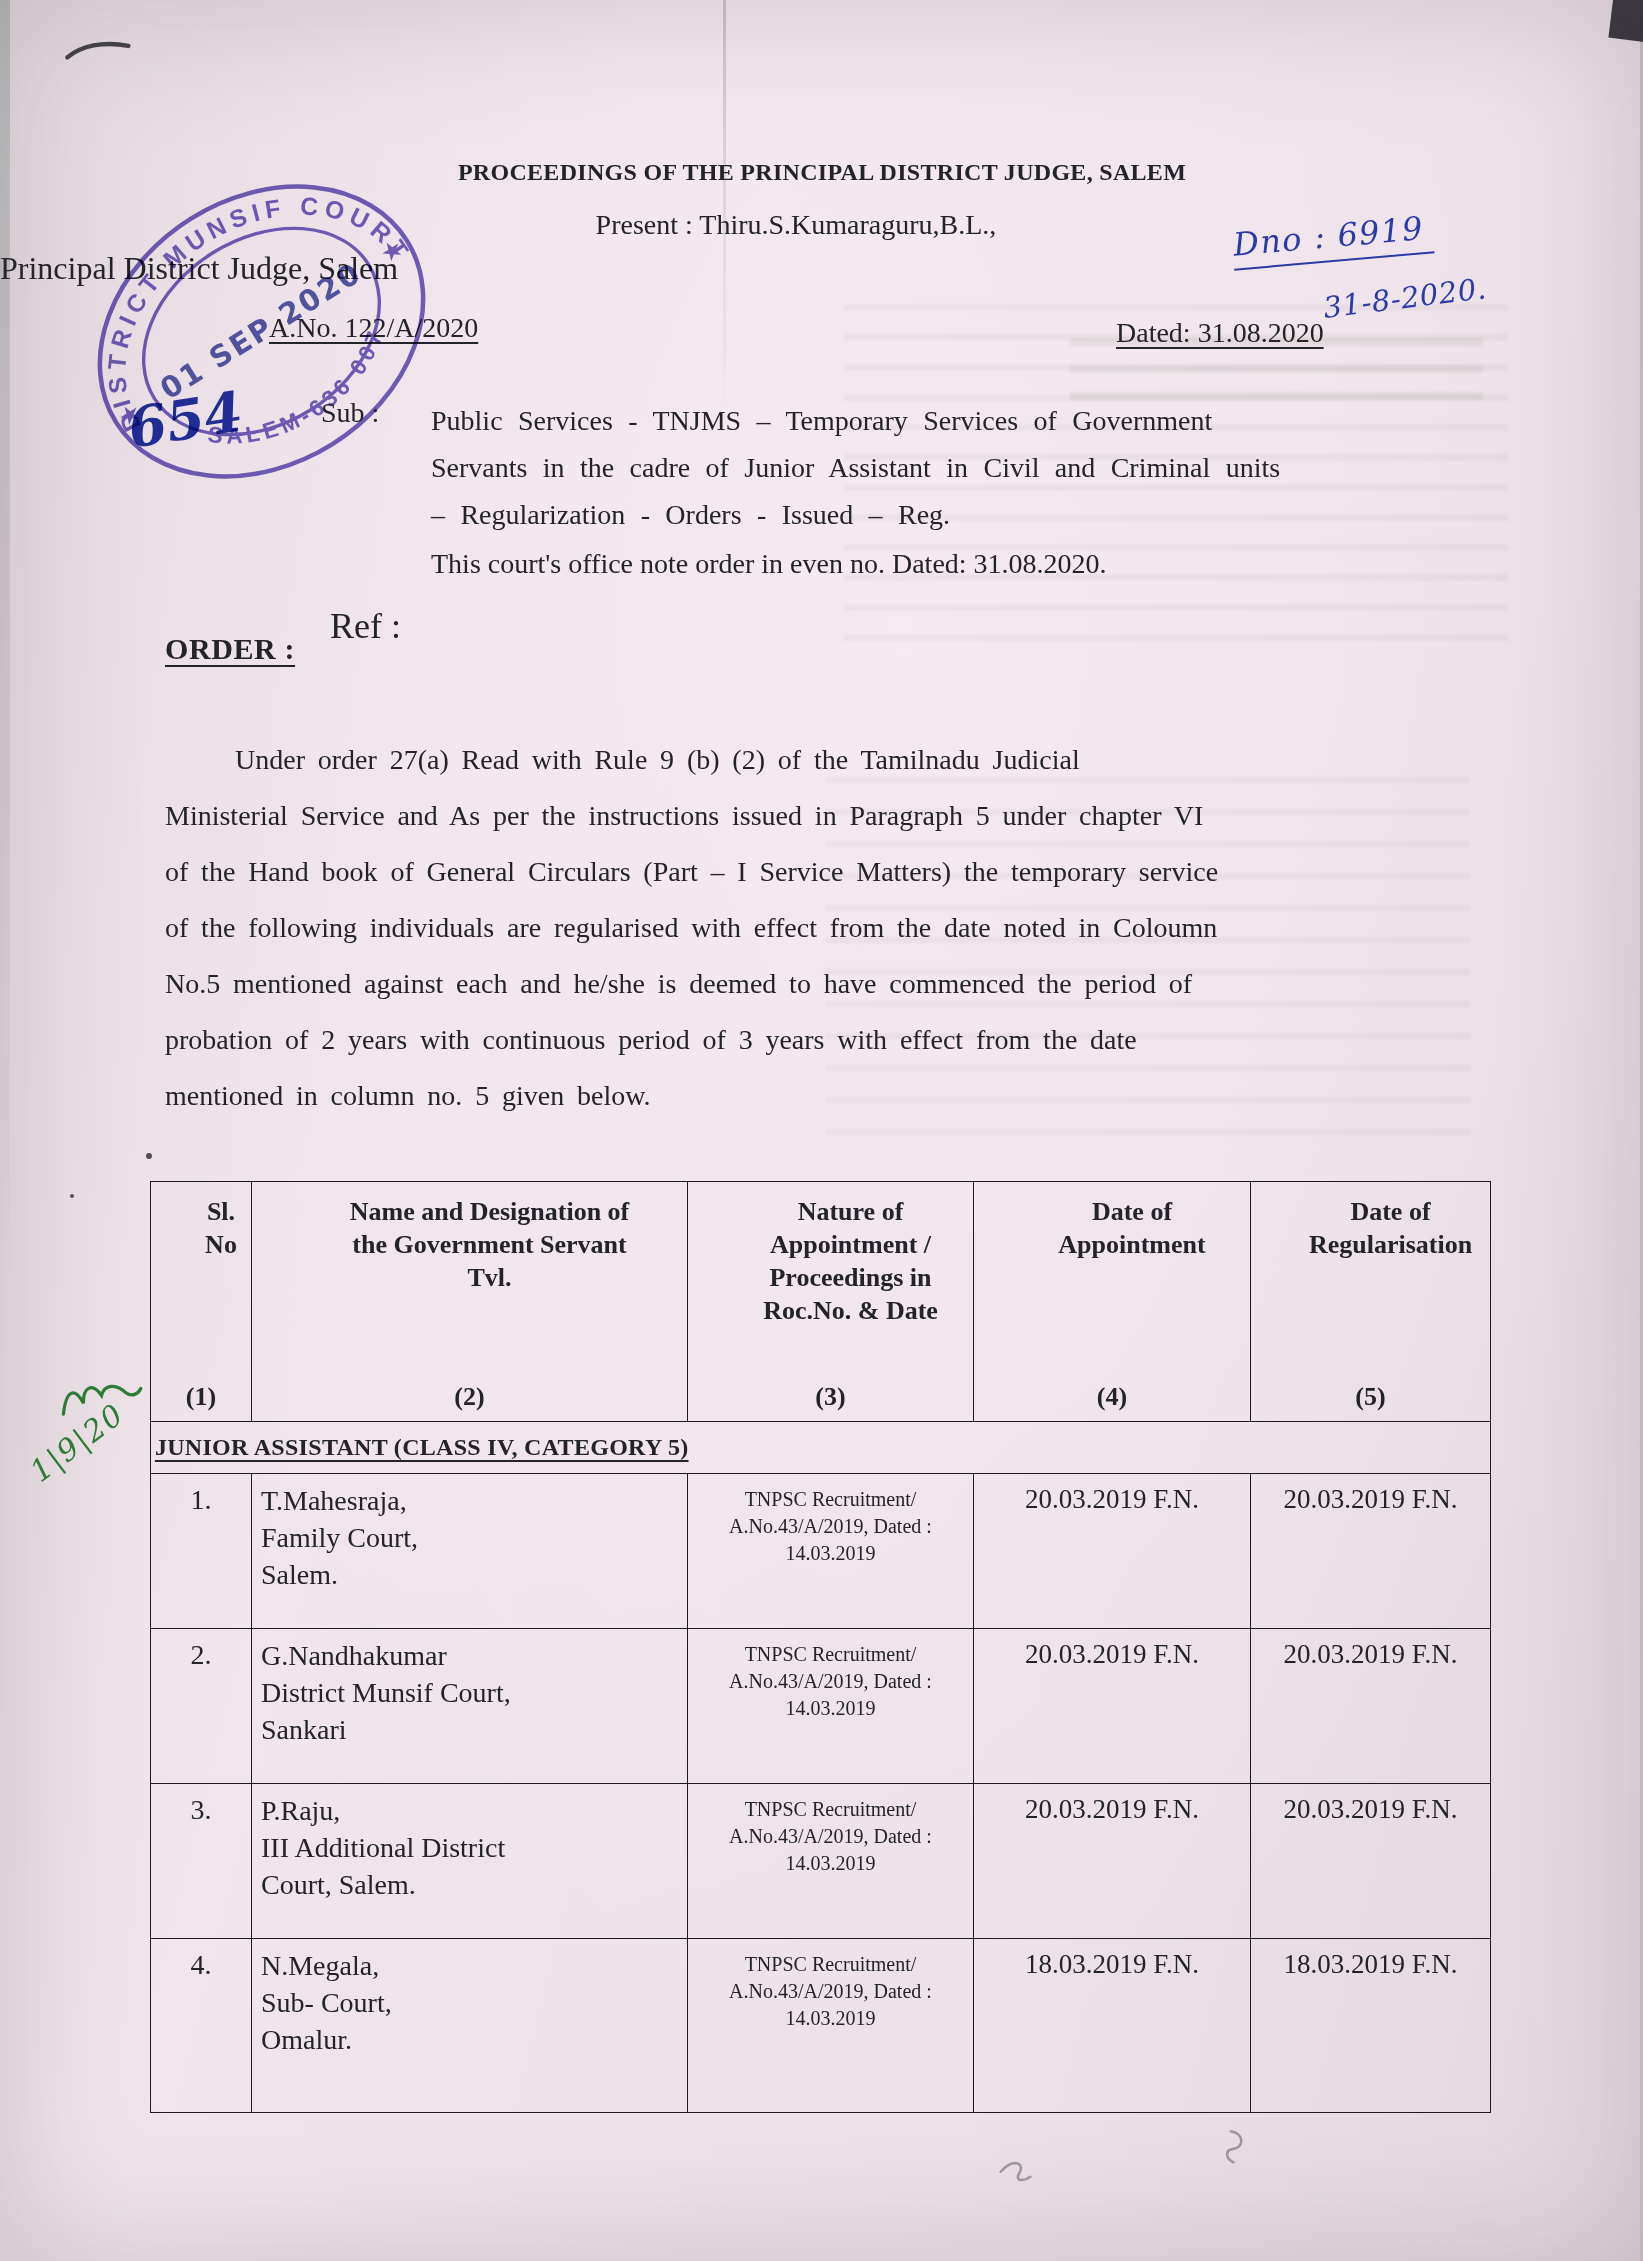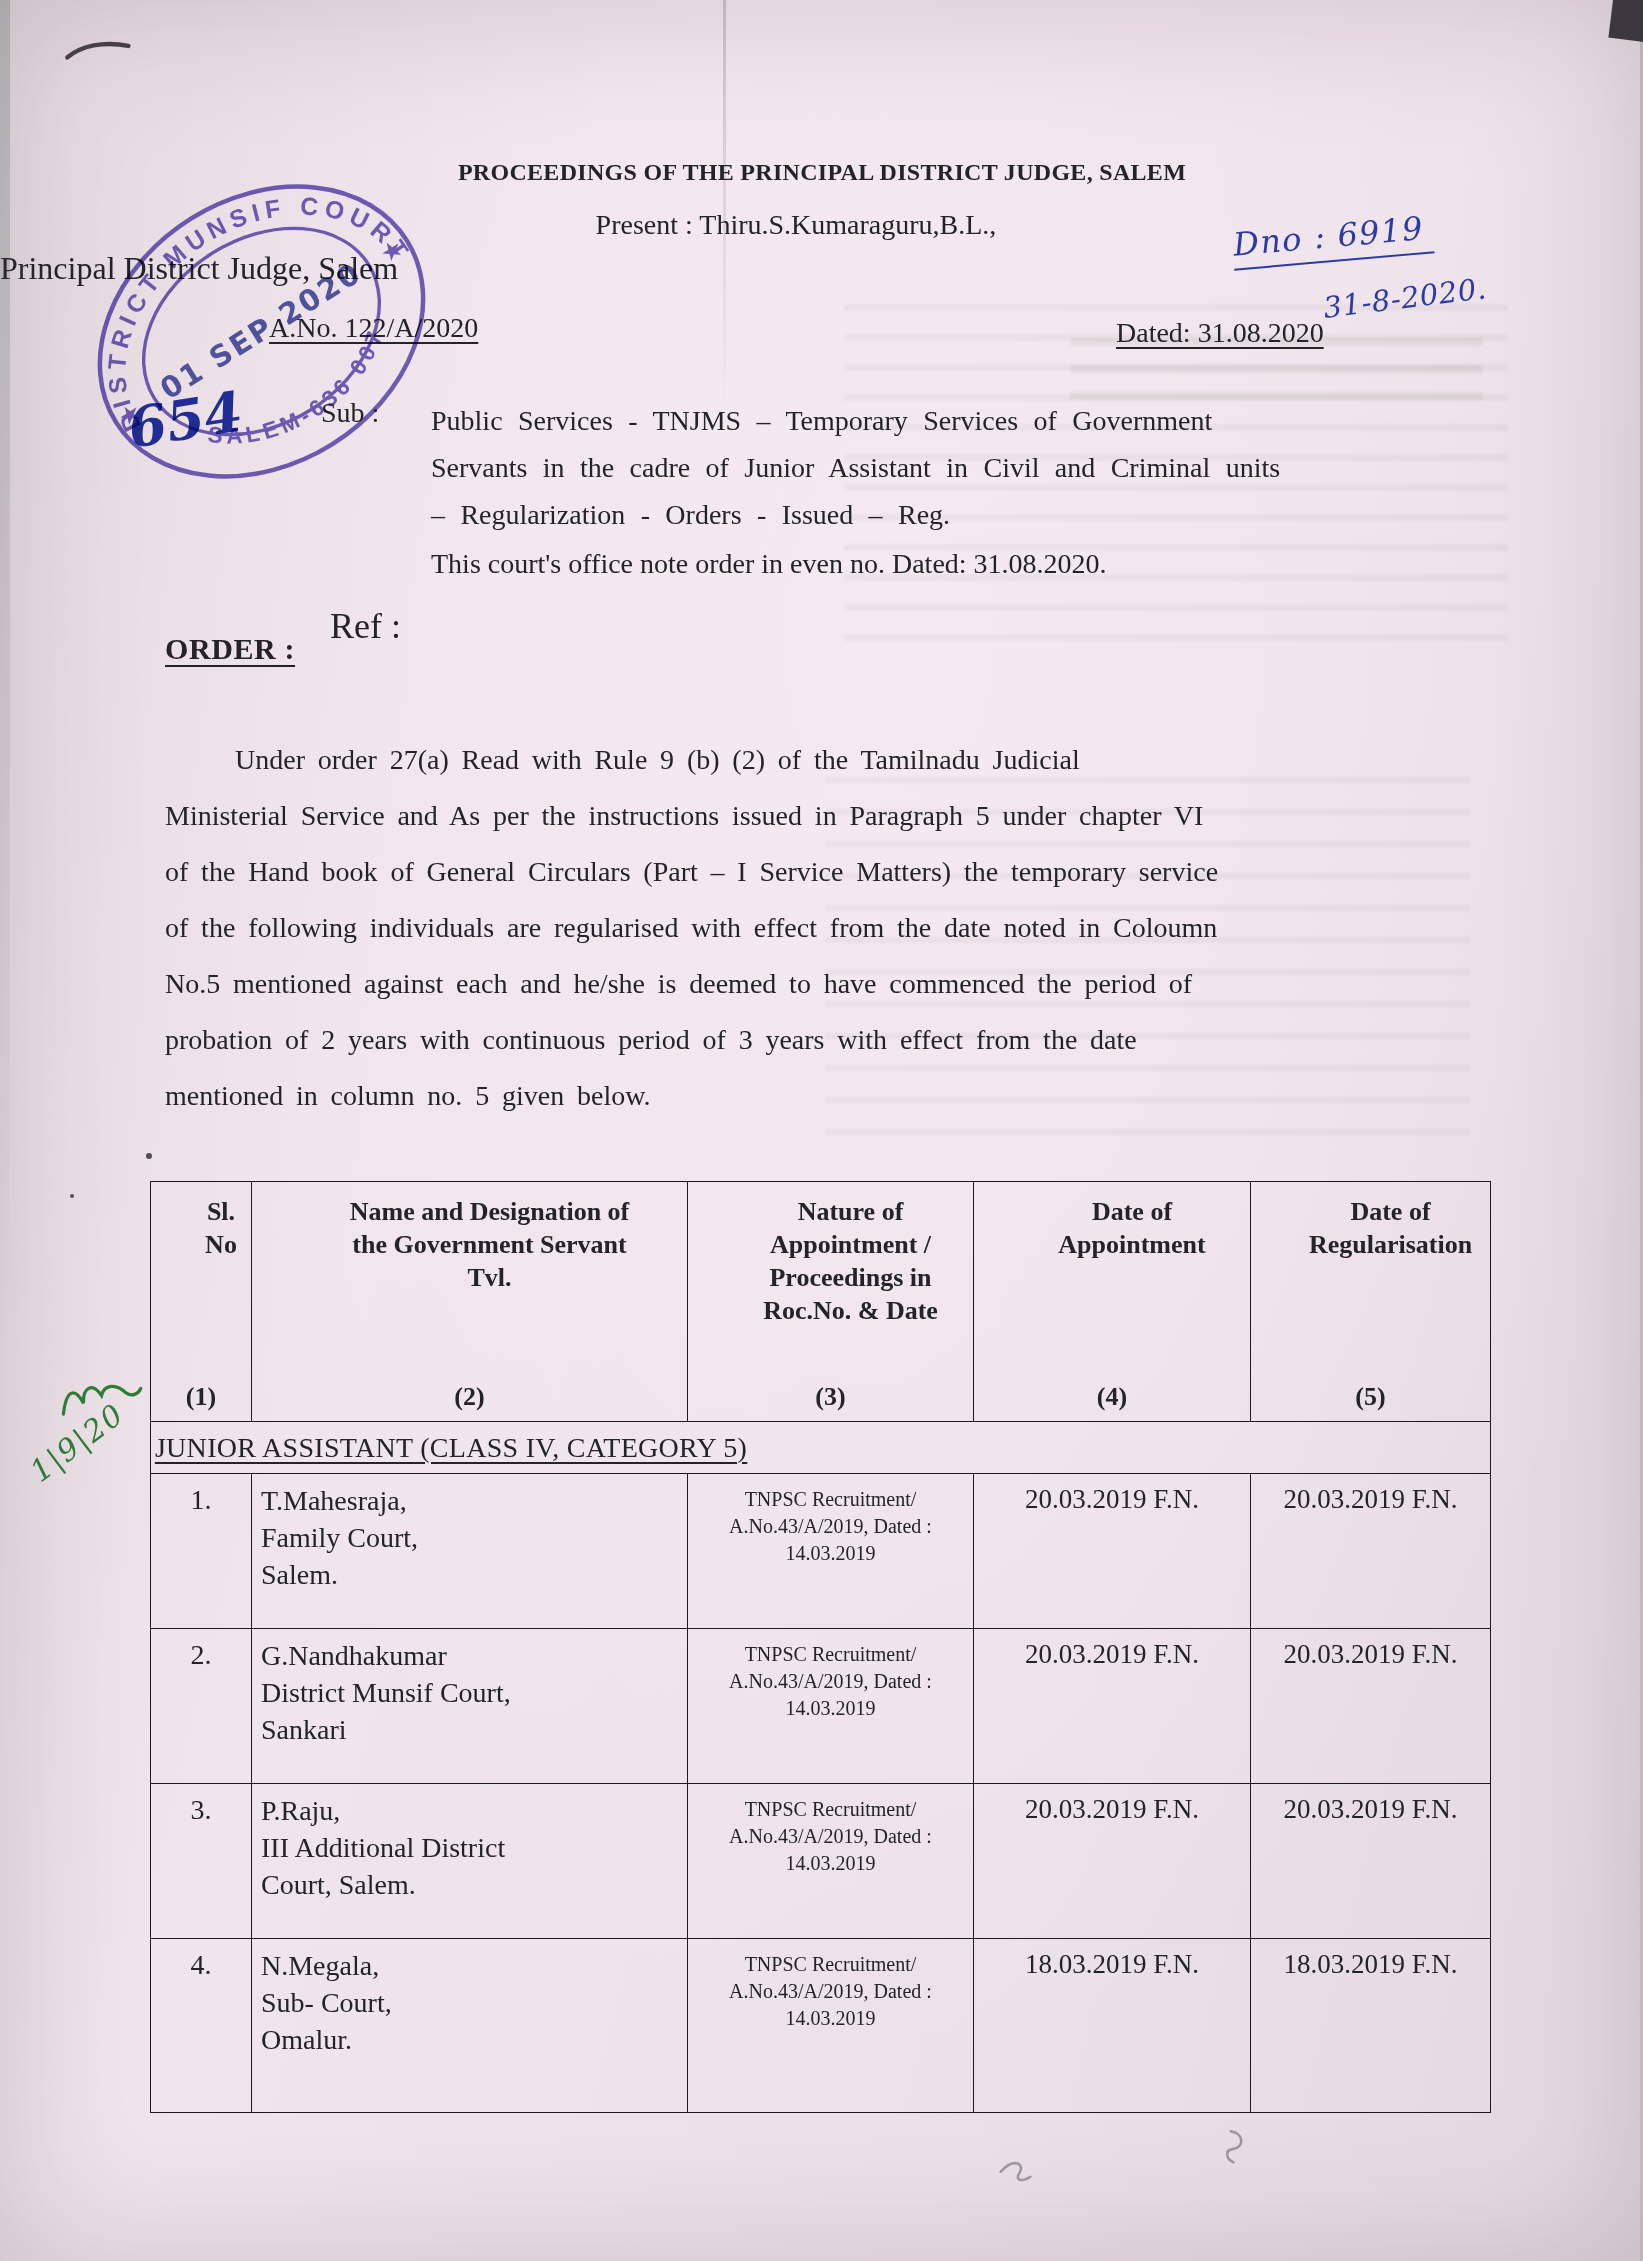--- a/index.html
+++ b/index.html
@@ -99,21 +99,21 @@
   
   .doc-table { position:absolute; left:150px; top:1181px; width:1341px;
     border-collapse: collapse; table-layout: fixed; }
   .doc-table th, .doc-table td { border:1.9px solid #1a1a20; }
   .doc-table th { height:240px; position:relative; vertical-align:top; padding-top:13px;
     font-size:26px; font-weight:700; text-align:center; line-height:33px;padding-left:40px; }
   .pre { white-space:pre-line; }
   .hN { position:absolute; bottom:7.7px; left:0; width:100%; text-align:center;
     font-size:26px; font-weight:700; }
   .section-row td { height:52px; padding-left:3.9px; vertical-align:middle; }
-  .section-heading { font-size:28px; font-weight:400; letter-spacing:0.3px;
+  .section-heading { font-size:24px; font-weight:700; letter-spacing:0.3px;
     text-decoration: underline; text-underline-offset:4.5px; text-decoration-thickness:1.9px; }
   .row-std { height:155px; }
   .row-tall { height:174px; }
   .cSl   { vertical-align:top; text-align:center; padding-top:10.3px; font-size:28px; }
   .cName { vertical-align:top; text-align:left; padding:7.7px 5.2px 0 9px; font-size:28px; line-height:37px; }
   .cNat  { vertical-align:top; text-align:center; padding-top:11.6px; font-size:20px; line-height:27px; }
   .cDate { vertical-align:top; text-align:center; padding-top:10.3px; font-size:27px; }
 </style>
 </head>
 <body>

